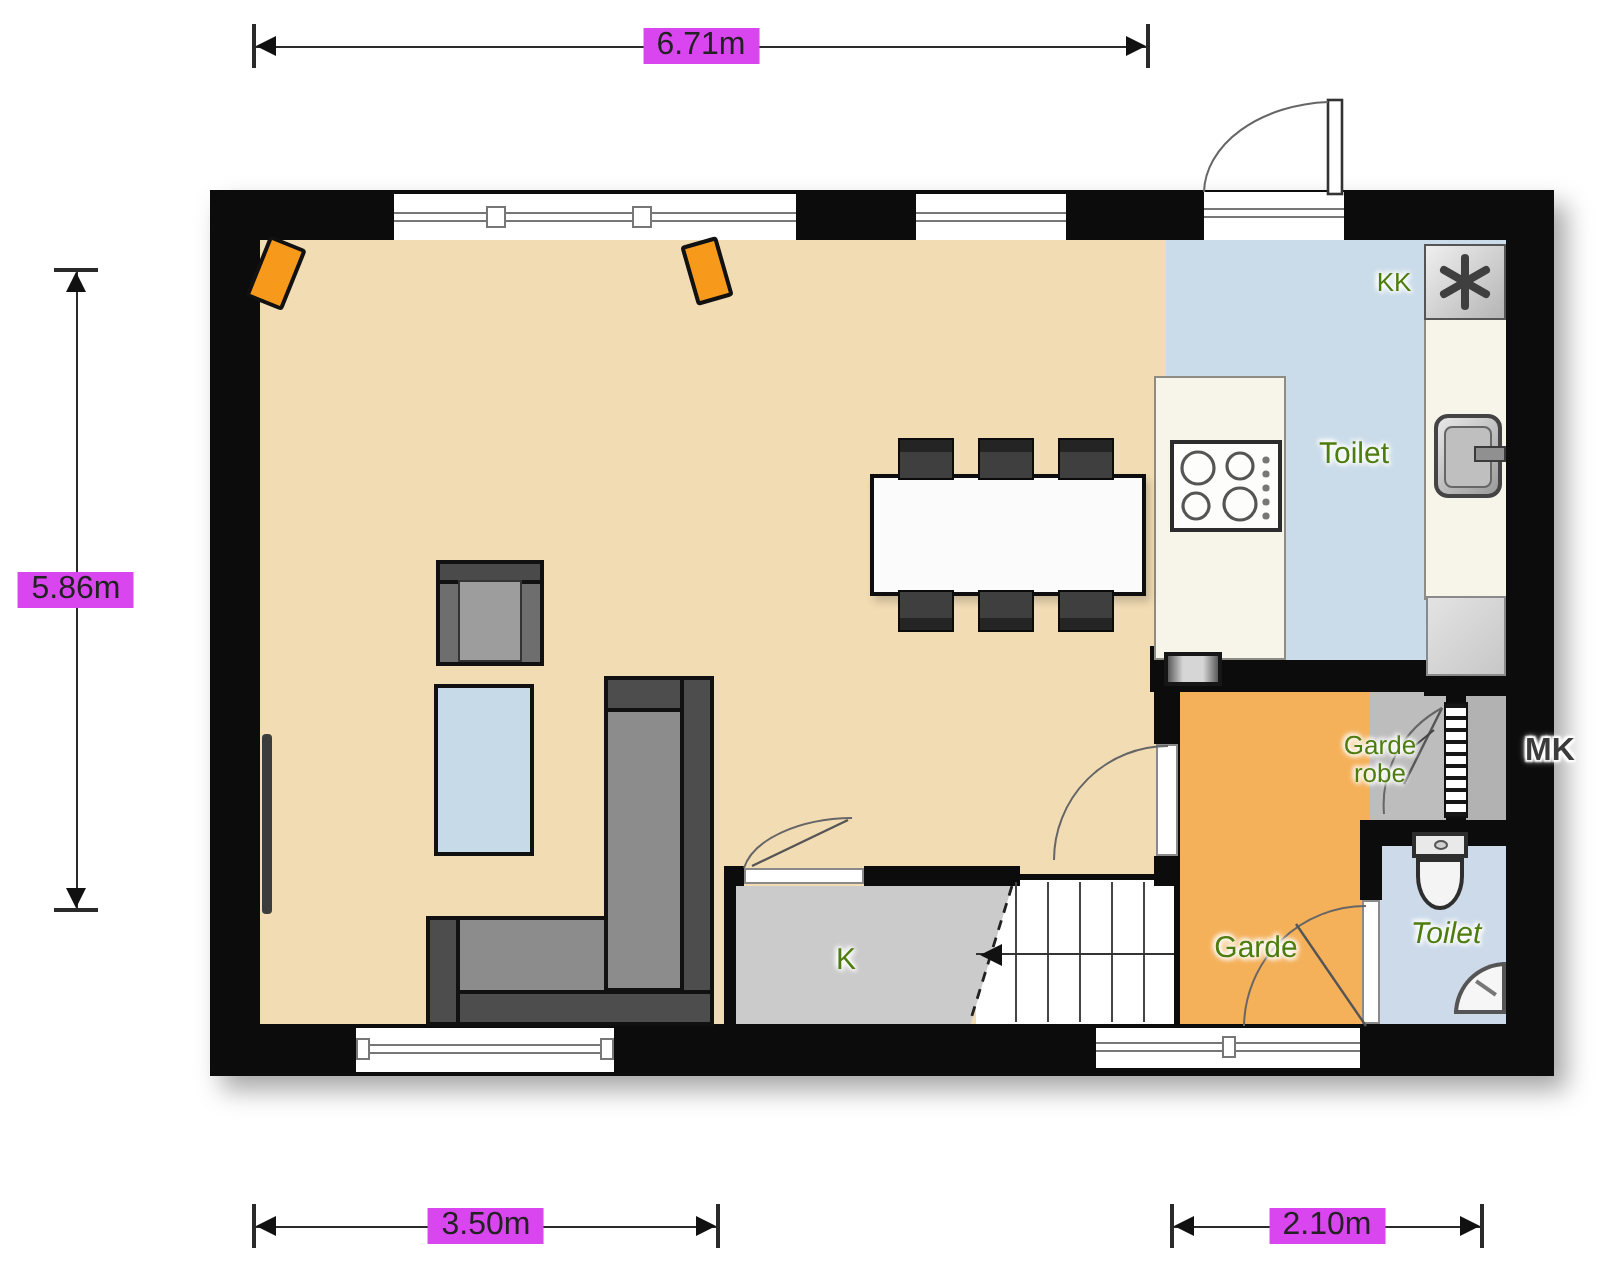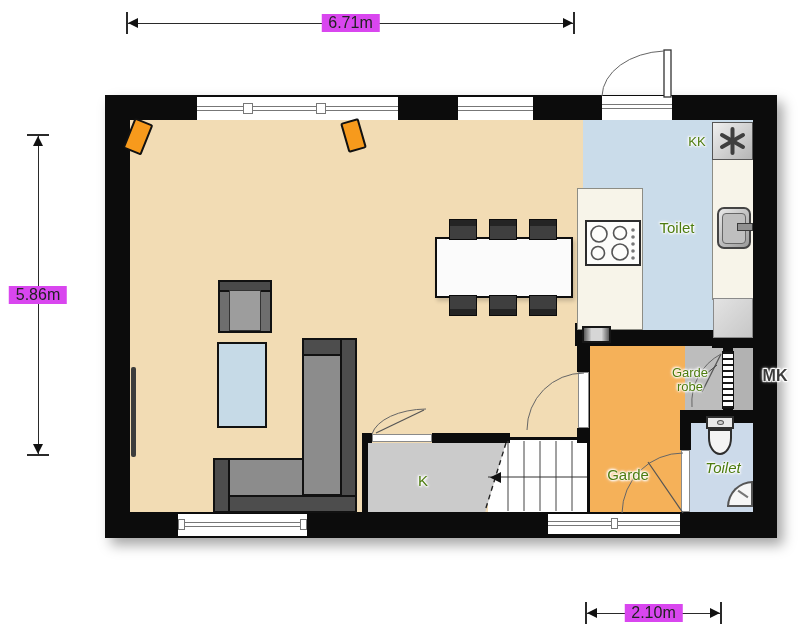--- a/index.html
+++ b/index.html
@@ -69,21 +69,29 @@
     <span class="dim-label">6.71m</span>
   </div>
   <div class="dim dim-v" style="left:27px;top:118px;height:322px;margin-top:16px;">
     <div class="dim-line-v"></div>
     <div class="tick-v" style="top:0;"></div>
     <div class="tick-v" style="bottom:0;"></div>
     <div class="arr arr-u"></div>
     <div class="arr arr-d"></div>
     <span class="dim-label">5.86m</span>
   </div>
-  <div class="dim dim-h" style="left:585px;top:602px;width:137px;">
+  <div class="dim dim-h" style="left:126px;top:602px;width:234px;">
+    <div class="dim-line-h"></div>
+    <div class="tick-h" style="left:0;"></div>
+    <div class="tick-h" style="right:0;"></div>
+    <div class="arr arr-l"></div>
+    <div class="arr arr-r"></div>
+    <span class="dim-label">3.50m</span>
+  </div>
+  <div class="dim dim-h" style="left:585px;top:602px;width:157px;">
     <div class="dim-line-h"></div>
     <div class="tick-h" style="left:0;"></div>
     <div class="tick-h" style="right:0;"></div>
     <div class="arr arr-l"></div>
     <div class="arr arr-r"></div>
     <span class="dim-label">2.10m</span>
   </div>
 
   <div class="abs" id="building-base"></div>
 

